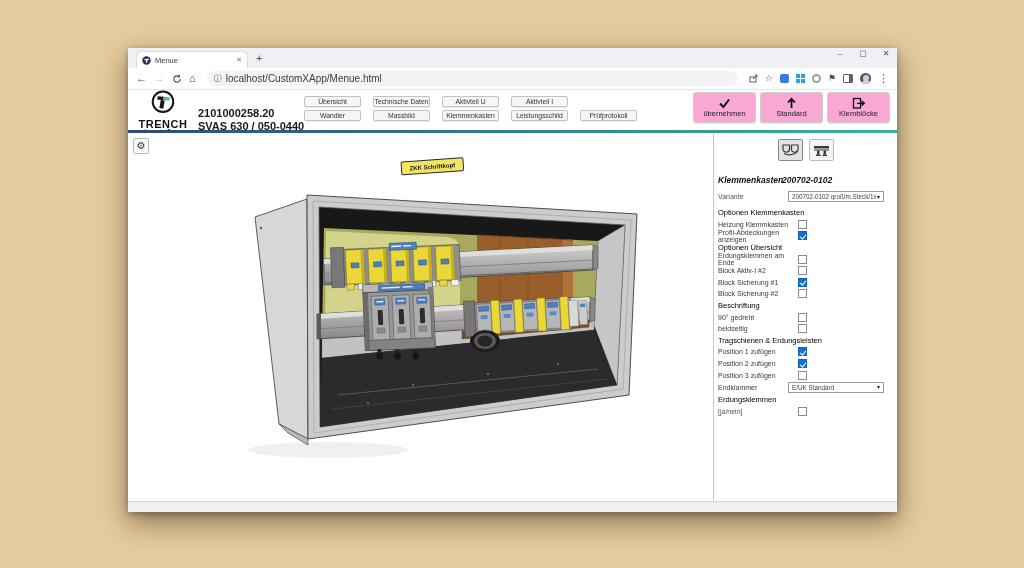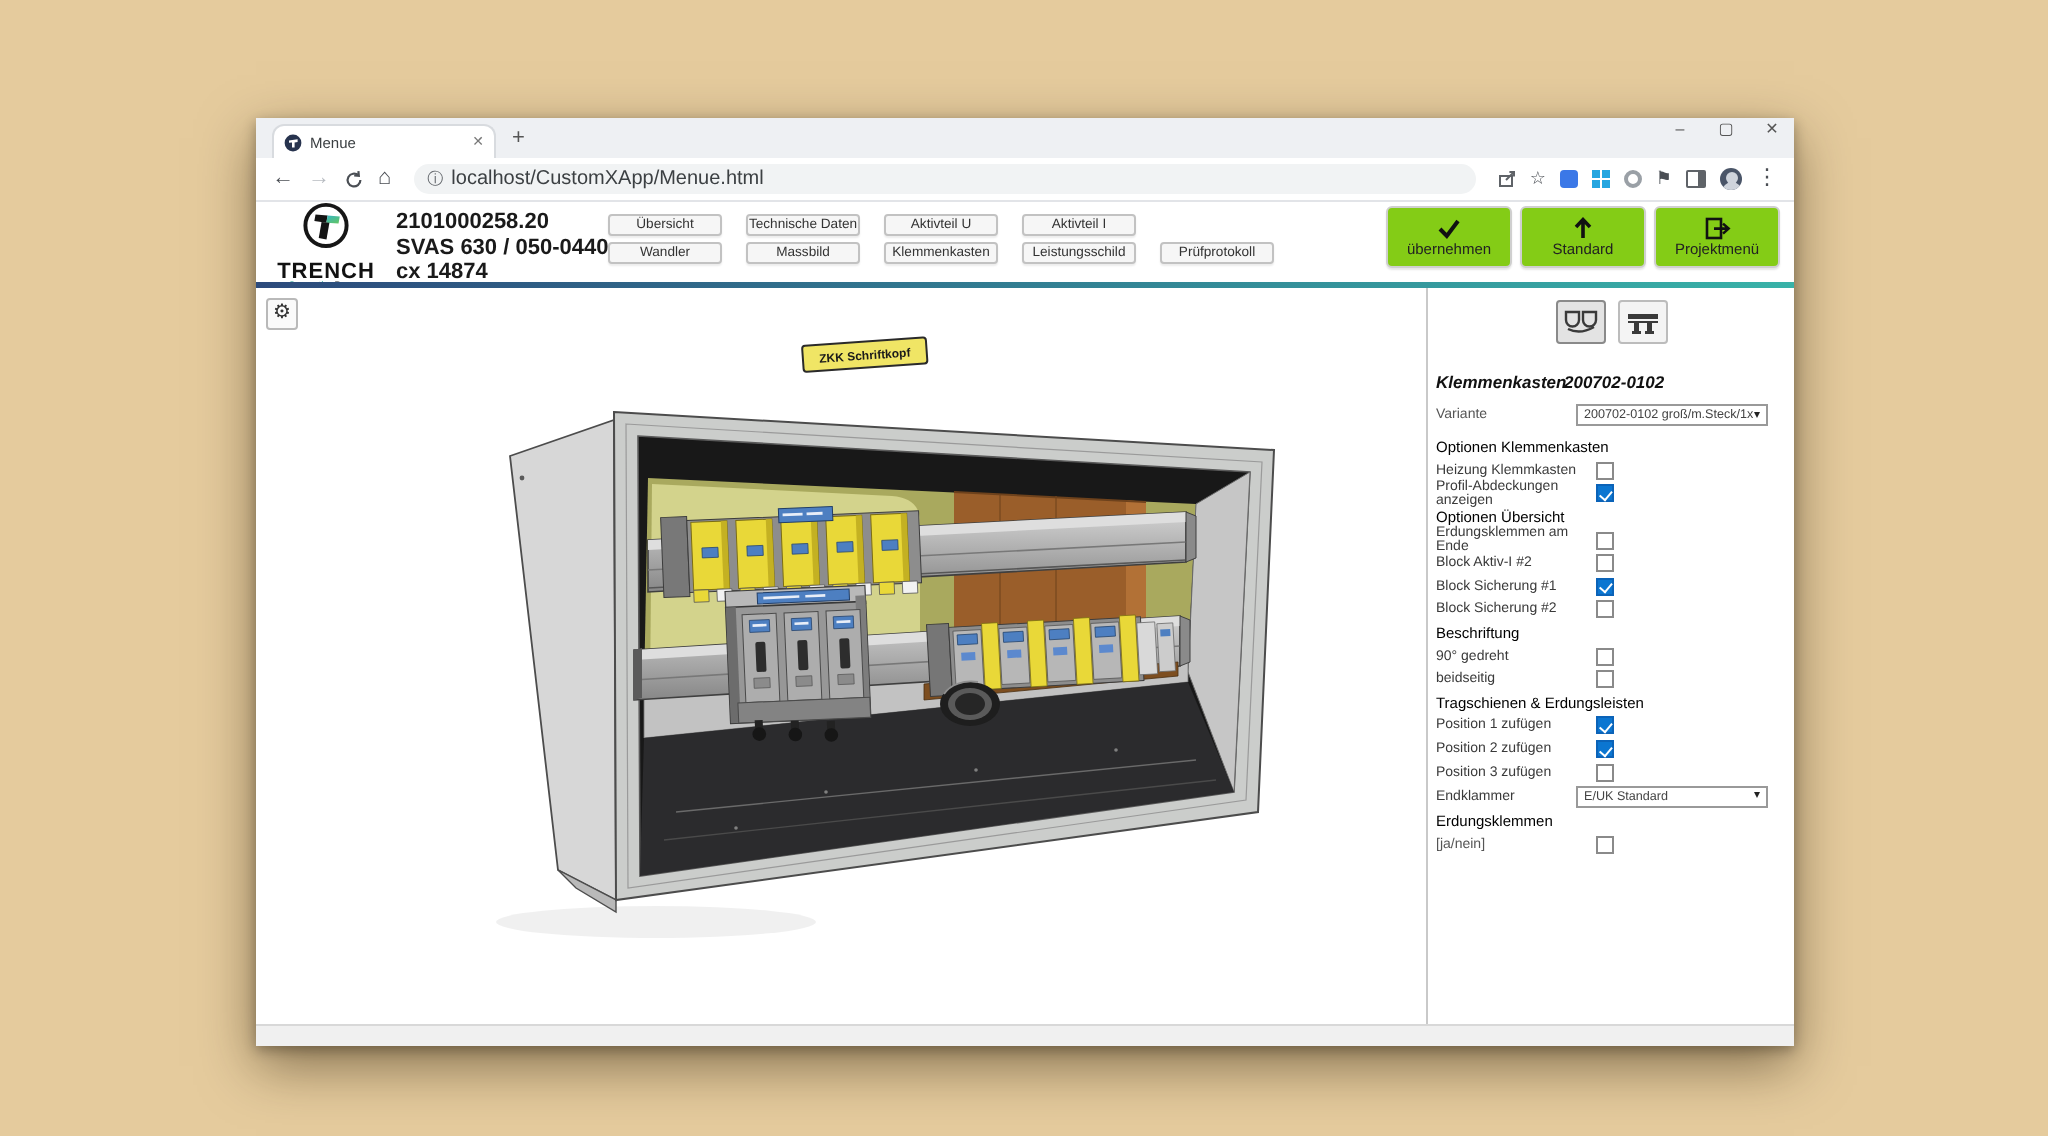--- a/index.html
+++ b/index.html
@@ -1,20 +1,20 @@
 <!DOCTYPE html>
 <html><head>
 <meta charset="utf-8">
 <style>
   * { margin:0; padding:0; box-sizing:border-box; }
   body { font-family:"Liberation Sans", sans-serif; }
   .stage { position:relative; width:1024px; height:568px; background:#e5cb9d; overflow:hidden; }
 
   .browser-window { position:absolute; left:128px; top:48px; width:769px; height:464px;
-    background:#fff; box-shadow:0 10px 26px rgba(40,25,5,.5), 0 2px 6px rgba(0,0,0,.3);margin-top:11px; }
+    background:#fff; box-shadow:0 10px 26px rgba(40,25,5,.5), 0 2px 6px rgba(0,0,0,.3); }
 
   
   .tabstrip { position:absolute; left:0; top:0; width:769px; height:20px; background:#eef0f3; }
   .tab { position:absolute; left:8px; top:3px; width:112px; height:17px; background:#fff;
     border:1px solid #d8dbdf; border-bottom:none; border-radius:6px 6px 0 0;
     display:flex; align-items:center; padding:0 5px; gap:4px; }
   .tab-title { font-size:7.5px; color:#3c4043; flex:1; overflow:hidden; white-space:nowrap; }
   .tab-close { font-size:7px; color:#777; }
   .newtab { position:absolute; left:128px; top:4px; font-size:11px; color:#555; line-height:13px; }
   .win-controls { position:absolute; right:4px; top:1px; display:flex; gap:9px; }
@@ -41,29 +41,29 @@
   .avatar::after { content:""; position:absolute; left:2.5px; top:2px; width:6px; height:6px;
     border-radius:50%; background:#cfd4dc; box-shadow:0 7px 0 2px #cfd4dc; }
 
   
   .appheader { position:absolute; left:0; top:42px; width:769px; height:40px; background:#fff; }
   .logo-block { position:absolute; left:5px; top:0; width:60px; text-align:center; }
   .brand { font-size:11px; font-weight:bold; letter-spacing:.5px; color:#111; line-height:10px;text-align:center; }
   .tagline { font-size:4.8px; line-height:6px; }
   .tagline .t1 { color:#3aa79b; }
   .tagline .t2 { color:#1a1a1a; font-weight:bold; }
-  .product-block { position:absolute; left:70px; top:4px; font-weight:bold; font-size:11px;
+  .product-block { position:absolute; left:70px; top:17px; font-weight:bold; font-size:11px;
     line-height:12.5px; color:#1a1a1a; white-space:nowrap; }
   .nav-buttons { position:absolute; left:176px; top:6px; }
   .nav-row { display:flex; gap:12px; margin-bottom:3px; }
   .nav-btn { width:57px; height:11px; background:#f6f6f6; border:1px solid #c2c2c2; border-radius:2px;
     font-size:6.8px; color:#333; line-height:9px; text-align:center; box-shadow:0 1px 1px rgba(0,0,0,.08);
     overflow:hidden; white-space:nowrap; }
   .action-buttons { position:absolute; right:7px; top:2px; display:flex; gap:4px; }
-  .action-btn { width:63px; height:31px; background:#84cc16; border:1px solid #cfcfcf; border-radius:3px;
+  .action-btn { width:63px; height:31px; background:#f9a8d4; border:1px solid #cfcfcf; border-radius:3px;
     box-shadow:0 1px 1px rgba(0,0,0,.1); display:flex; flex-direction:column; align-items:center;
     justify-content:center; gap:1px; }
   .action-btn .lbl { font-size:7.5px; color:#222; line-height:8px; }
 
   .accent-line { position:absolute; left:0; top:82px; width:769px; height:3px;
     background:linear-gradient(90deg,#2c4a7c,#38b2a8); }
 
   
   .content { position:absolute; left:0; top:85px; width:769px; height:368px; background:#fff; }
   .viewer { position:absolute; left:0; top:0; width:585px; height:368px; }
@@ -200,21 +200,21 @@
           <svg width="13" height="12">
               <path d="M6.5,11 V2 M3,5.5 L6.5,1.8 L10,5.5" fill="none" stroke="#111" stroke-width="1.8"></path>
             </svg>
           <span class="lbl">Standard</span>
         </div>
         <div class="action-btn">
           <svg width="14" height="12">
               <rect x="1.5" y="1.5" width="7" height="9.5" fill="none" stroke="#111" stroke-width="1.3"></rect>
               <path d="M5,6.3 h7 M9.5,3.8 l2.8,2.5 L9.5,8.8" fill="none" stroke="#111" stroke-width="1.3"></path>
             </svg>
-          <span class="lbl">Projektmenü</span>
+          <span class="lbl">Klemblöcke</span>
         </div>
       </div>
     </div>
     <div class="accent-line"></div>
 
     <div class="content">
 
       <div class="viewer">
         <div class="gear-btn">⚙</div>
         <svg class="scene" width="585" height="368" viewBox="0 0 585 368">

